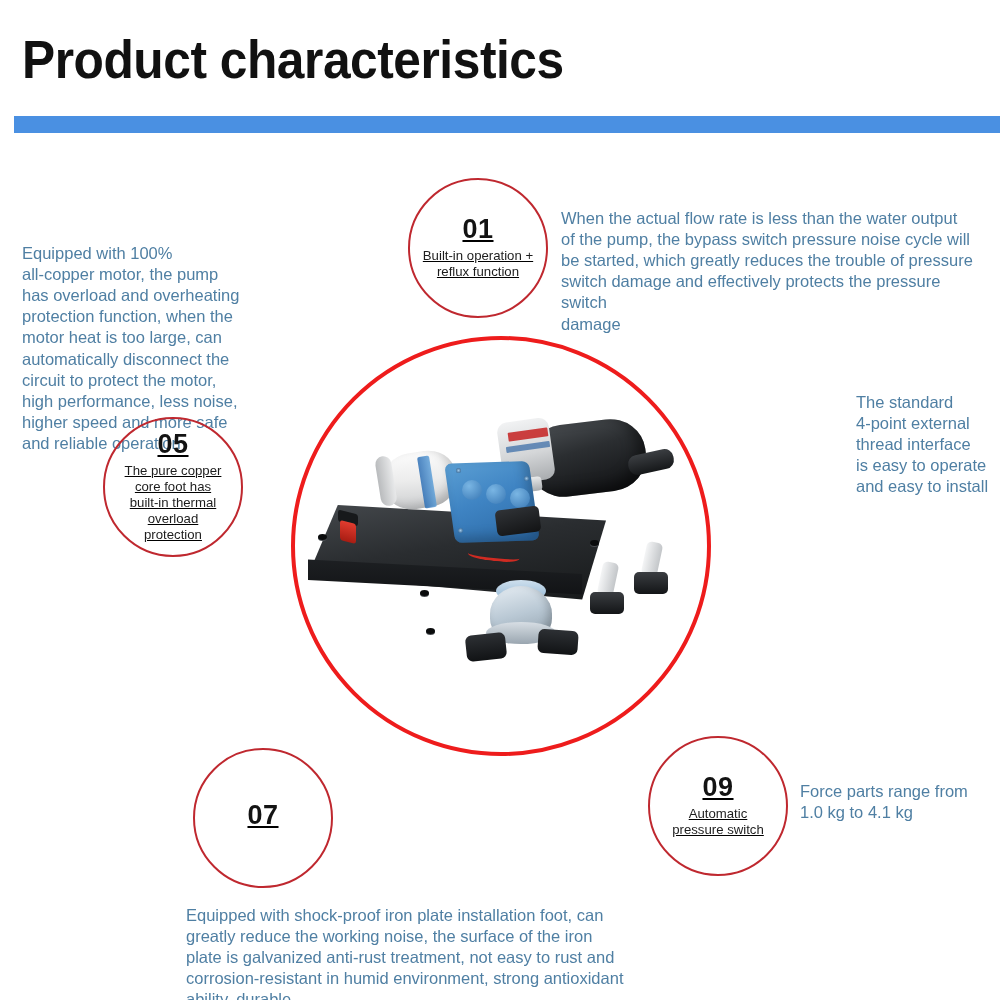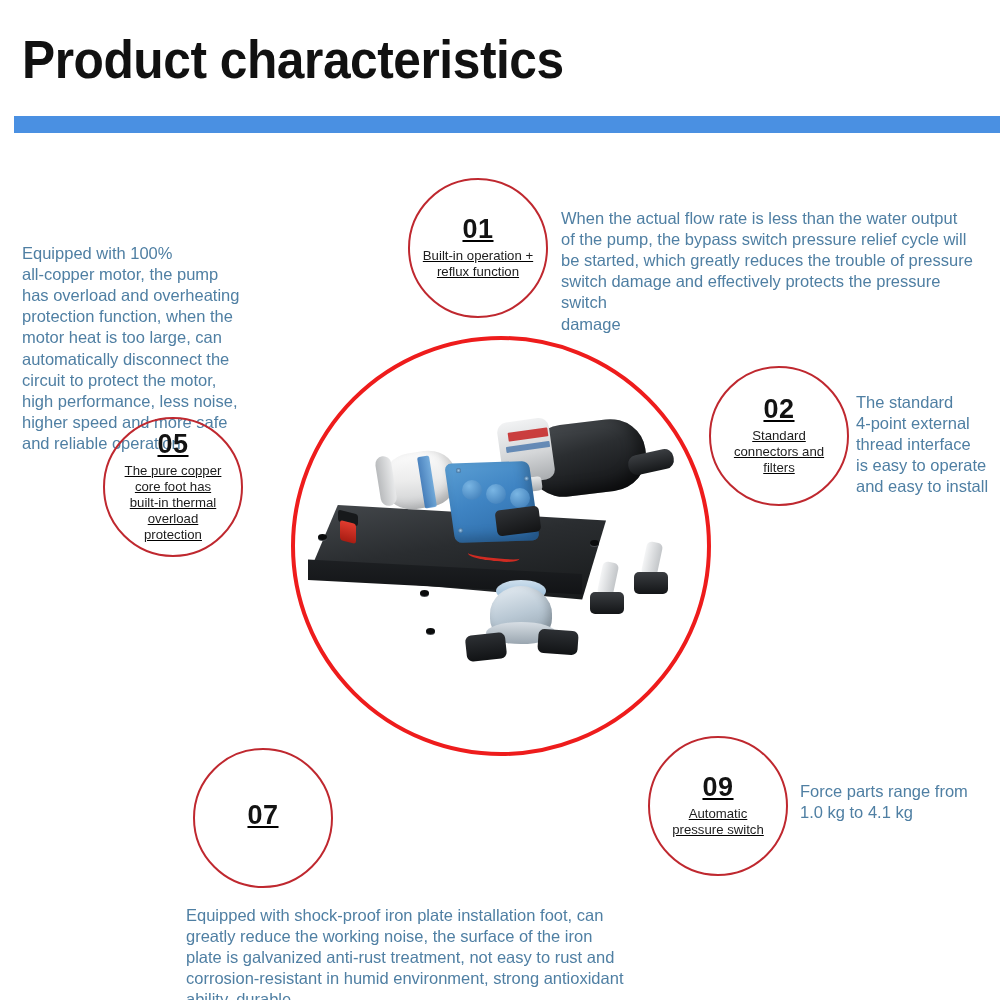--- a/index.html
+++ b/index.html
@@ -259,31 +259,25 @@
     <div class="fit-stem" style="left:344px;top:142px;transform:rotate(12deg);"></div>
     <div class="fit-nut" style="left:334px;top:172px;"></div>
   </div>
 
   <div class="callout" style="left:408px;top:178px;">
     <div class="num">01</div>
     <div class="cap">Built-in operation +
 reflux function</div>
   </div>
   <div class="blue left" style="left:561px;top:208px;width:420px;">When the actual flow rate is less than the water output
-of the pump, the bypass switch pressure relief cycle will
+of the pump, the bypass switch pressure noise cycle will
 be started, which greatly reduces the trouble of pressure
 switch damage and effectively protects the pressure switch
 damage</div>
 
-  <div class="callout" style="left:709px;top:366px;">
-    <div class="num">02</div>
-    <div class="cap">Standard
-connectors and
-filters</div>
-  </div>
   <div class="blue left" style="left:856px;top:392px;width:150px;">The standard
 4-point external
 thread interface
 is easy to operate
 and easy to install</div>
 
   <div class="callout" style="left:648px;top:736px;">
     <div class="num">09</div>
     <div class="cap">Automatic
 pressure switch</div>

